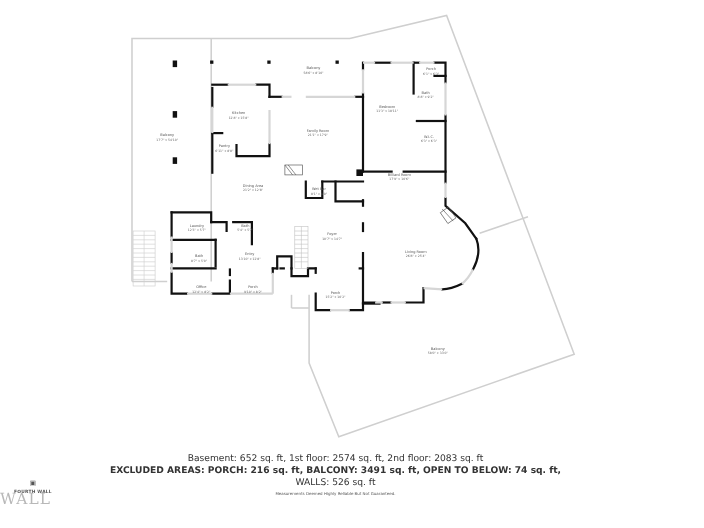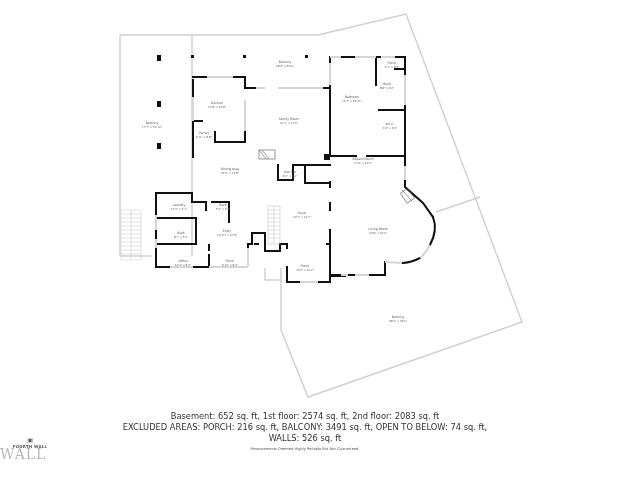--- a/index.html
+++ b/index.html
@@ -2,21 +2,21 @@
 <html><head>
 <meta charset="utf-8">
 <style>
   html, body { margin:0; padding:0; background:#ffffff; }
   body { width:640px; height:480px; position:relative; overflow:hidden; font-family:"DejaVu Sans", sans-serif; }
   #plan { position:absolute; left:0; top:0; width:640px; height:400px; }
   .room-label { font-family:"DejaVu Sans", sans-serif; font-size:3.2px; fill:#555; text-anchor:middle; }
   .room-dim { font-family:"DejaVu Sans", sans-serif; font-size:2.8px; fill:#666; text-anchor:middle; }
   .summary { position:absolute; left:0; width:610px; text-align:center; color:#333; font-family:"DejaVu Sans", sans-serif; }
   .line1 { top:411px; font-size:8.3px; }
-  .line2 { top:422px; font-size:8.3px; }
+  .line2 { top:422px; font-size:8.3px;font-weight:bold; }
   .line3 { top:433px; font-size:8.3px; }
   .disclaimer { top:447px; font-size:3.6px; color:#555; }
   .brand { position:absolute; left:4px; top:437px; width:52px; text-align:center; color:#555; }
   .brand-icon { font-size:6px; line-height:6px; display:block; }
   .brand-name { font-size:4px; font-weight:bold; letter-spacing:0.2px; display:block; margin-top:1px; }
   .crmls { position:absolute; left:0px; top:446px; font-family:"DejaVu Serif", serif; font-size:14px; color:#b8b8b8; letter-spacing:1px; }
 </style>
 </head>
 <body>
 

